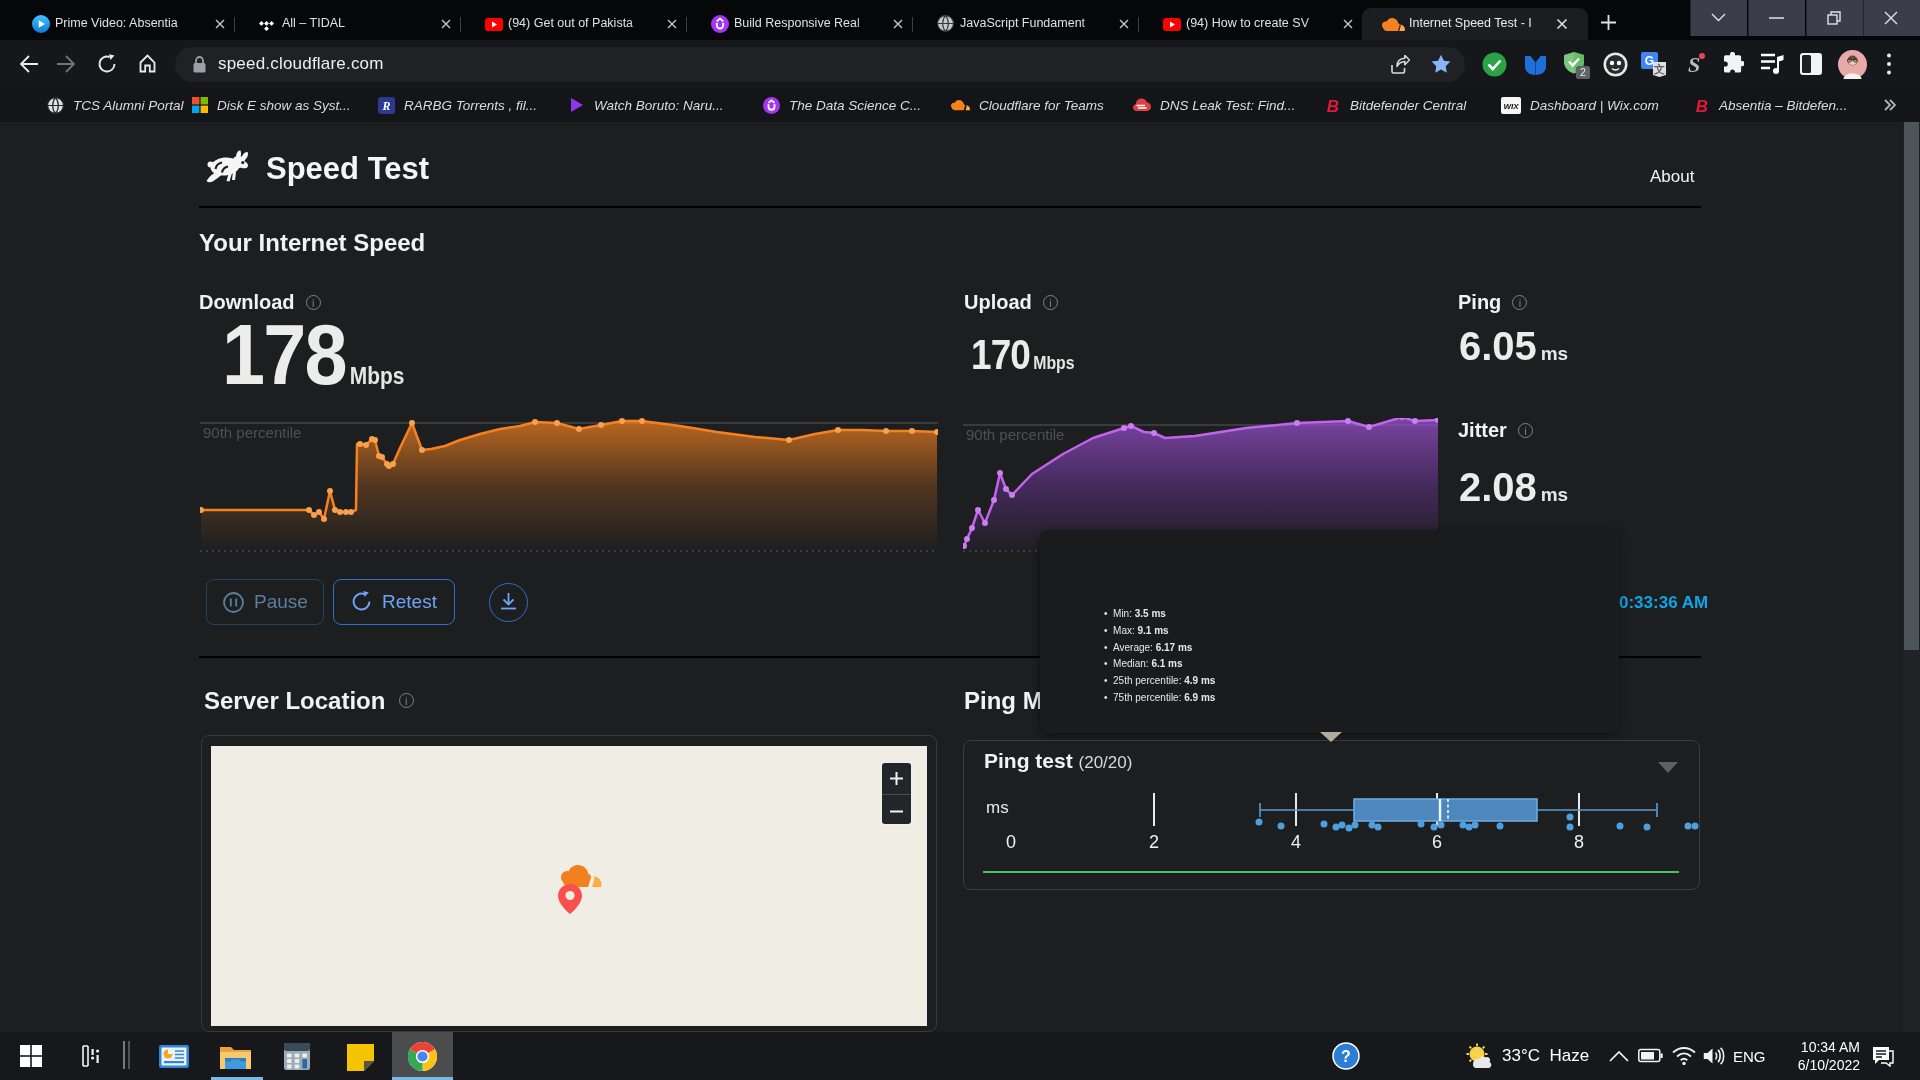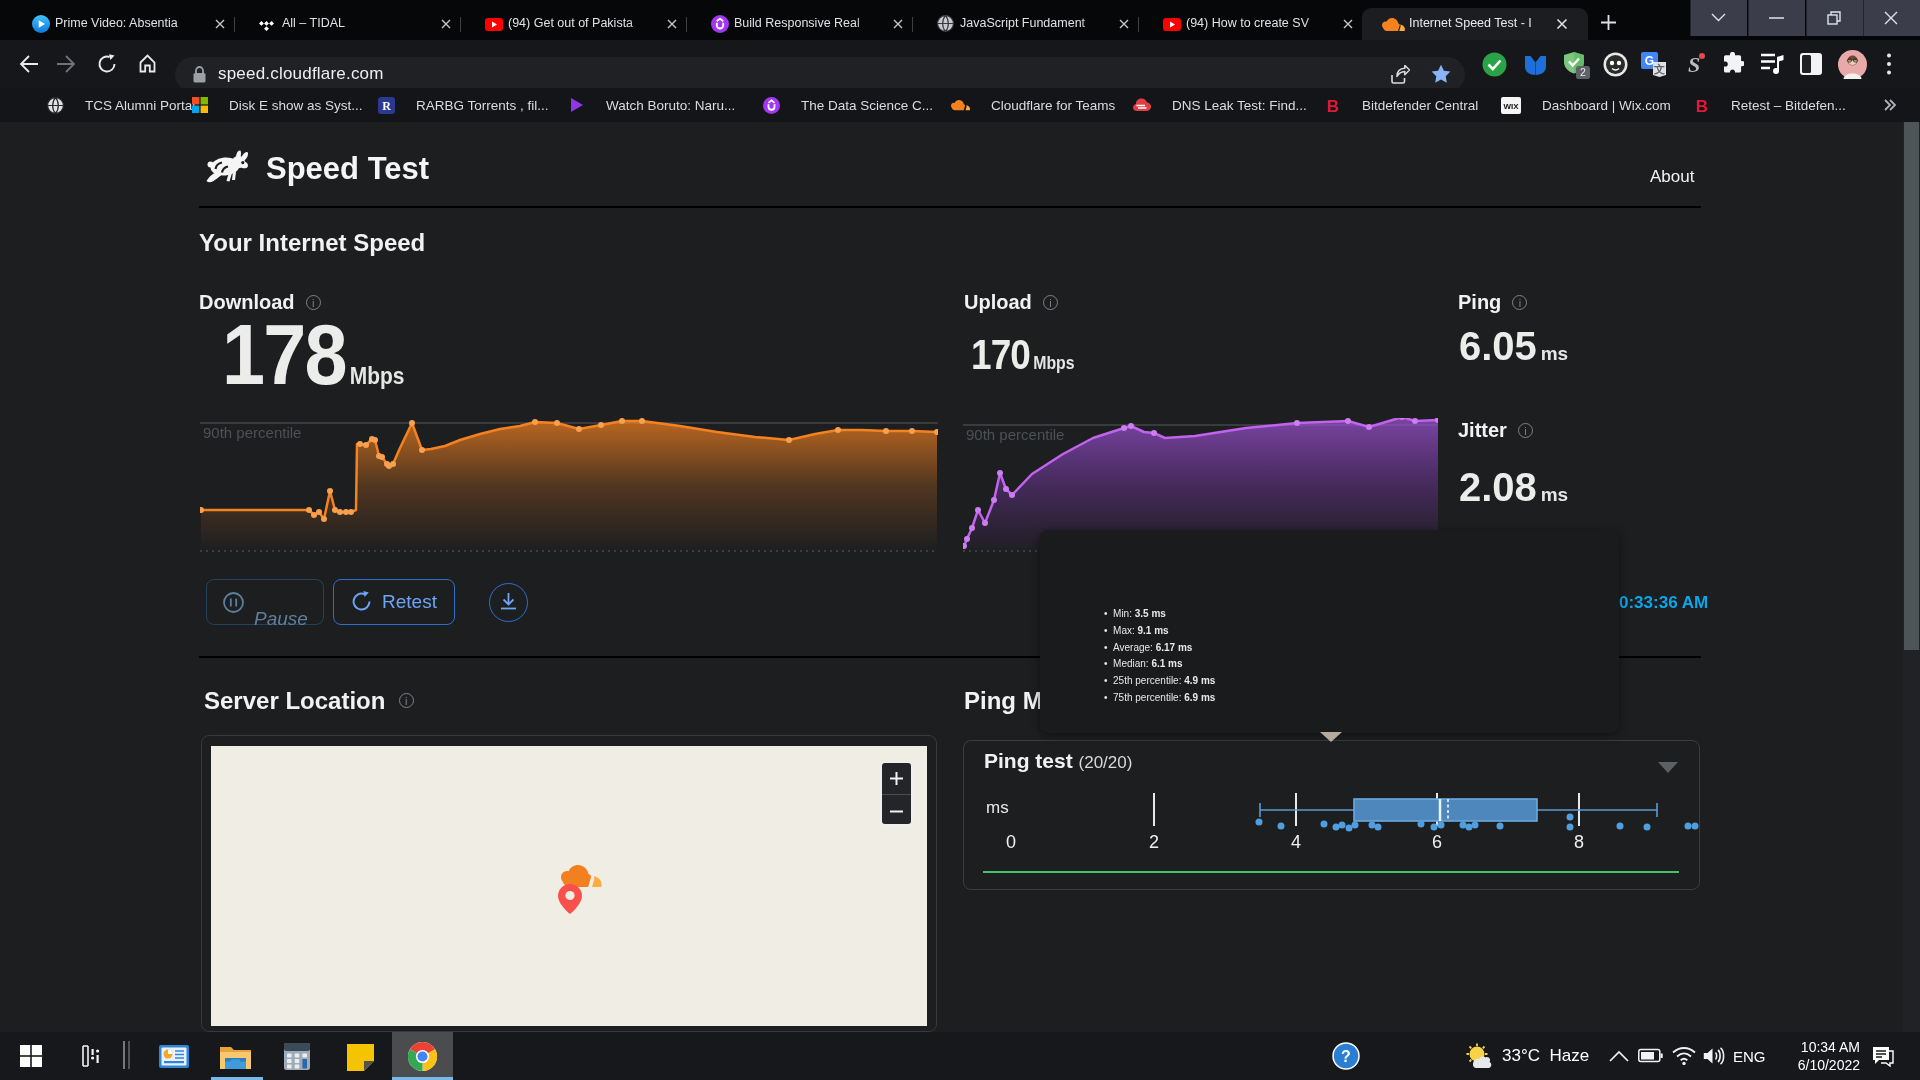--- a/index.html
+++ b/index.html
@@ -9,23 +9,23 @@
   #screen { position:relative; width:1920px; height:1080px; overflow:hidden; background:#1d1e20; }
   
   #tabbar { position:absolute; left:0; top:0; width:1920px; height:40px; background:#060709; }
   .tab { position:absolute; top:8px; height:32px; }
   .tab .tx { position:absolute; left:47px; top:8px; width:140px; font-size:12.5px; color:#dfe1e5; white-space:nowrap; overflow:hidden; }
   .tab .fade { position:absolute; right:28px; top:0; width:30px; height:32px; background:linear-gradient(90deg, rgba(6,7,9,0), #060709); }
   .tab .cl { position:absolute; right:8px; top:10px; width:12px; height:12px; }
   .tabsep { position:absolute; top:17px; width:1px; height:15px; background:#3c4043; }
   #activetab { left:1362px !important; width:226px; background:#1b1d21; border-radius:9px 9px 0 0; }
   #toolbar { position:absolute; left:0; top:40px; width:1920px; height:48px; background:#16171b; }
-  #omnibox { position:absolute; left:175px; top:57px; width:1290px; height:35px; border-radius:18px; background:#202124; }
+  #omnibox { position:absolute; left:175px; top:47px; width:1290px; height:35px; border-radius:18px; background:#202124; }
   #bookmarks { position:absolute; left:0; top:88px; width:1920px; height:34px; background:#141519; }
-  .bm { position:absolute; top:6px; height:22px; display:flex; align-items:center; gap:21px; color:#dadce0; font-size:13.5px; white-space:nowrap; }
+  .bm { position:absolute; top:6px; height:22px; display:flex; align-items:center; gap:9px; color:#dadce0; font-size:13.5px; white-space:nowrap;font-style:italic; }
   
   .winbtn { position:absolute; top:0; width:57px; height:36px; background:#3b3e4a; }
   
   #content { position:absolute; left:0; top:122px; width:1903px; height:910px; background:#1d1e20; }
   .h2 { position:absolute; font-size:24px; font-weight:bold; color:#f2f2f2; }
   .lbl { font-size:20px; font-weight:bold; color:#f2f2f2; }
   .info { display:inline-block; width:15px; height:15px; border:1.5px solid #7d8186; border-radius:50%; color:#7d8186; font-size:11px; text-align:center; line-height:15px; font-weight:normal; vertical-align:2px; }
   
   #taskbar { position:absolute; left:0; top:1032px; width:1920px; height:48px; background:#17181c; }
 </style>
@@ -331,21 +331,21 @@
       <svg width="20" height="17" viewBox="0 0 20 17">
           <rect width="20" height="17" rx="2" fill="#f5f5f5"></rect>
           <text x="10" y="12" font-size="8" font-weight="bold" fill="#111" text-anchor="middle" font-family="Liberation Sans">WIX</text>
         </svg>
       <span>Dashboard | Wix.com</span>
     </div>
     <div class="bm" style="left:1694px;">
       <svg width="16" height="17" viewBox="0 0 16 17">
           <text x="8" y="15" font-size="17" font-weight="bold" fill="#e31837" text-anchor="middle" font-family="Liberation Sans">B</text>
         </svg>
-      <span>Retest – Bitdefen...</span>
+      <span>Absentia – Bitdefen...</span>
     </div>
     <svg class="abs" style="left:1882px;top:9px" width="16" height="16" viewBox="0 0 16 16">
         <path d="M3,3 L8,8 L3,13 M8,3 L13,8 L8,13" fill="none" stroke="#aeb1b6" stroke-width="1.8"></path>
       </svg>
   </div>
   <div id="content">
 
     <svg class="abs" style="left:205px;top:28px" width="45" height="35" viewBox="0 0 45 35">
       <g fill="#f5f5f5">
         <ellipse cx="20" cy="16.5" rx="14.5" ry="9" transform="rotate(-6 20 16.5)"></ellipse>
@@ -459,21 +459,21 @@
     <div class="abs lbl" style="left:1458px;top:169px;">Ping &nbsp;<span class="info">i</span></div>
     <div class="abs" style="left:1459px;top:204px;font-size:40px;font-weight:bold;color:#ececea;line-height:1;">6.05<span style="font-size:19px;color:#e6e6e4;"> ms</span></div>
     <div class="abs lbl" style="left:1458px;top:297px;">Jitter &nbsp;<span class="info">i</span></div>
     <div class="abs" style="left:1459px;top:345px;font-size:40px;font-weight:bold;color:#ececea;line-height:1;">2.08<span style="font-size:19px;color:#e6e6e4;"> ms</span></div>
 
     <div class="abs" style="left:206px;top:457px;width:118px;height:46px;border:1.5px solid #24425c;border-radius:8px;color:#5d7f9e;font-size:19px;">
       <svg class="abs" style="left:16px;top:12px" width="21" height="21" viewBox="0 0 21 21">
           <circle cx="10.5" cy="10.5" r="9.5" fill="none" stroke="#5d7f9e" stroke-width="1.8"></circle>
           <path d="M7.8,6.5 L7.8,14.5 M13.2,6.5 L13.2,14.5" stroke="#5d7f9e" stroke-width="1.8"></path>
         </svg>
-      <span class="abs" style="left:47px;top:28px;font-style:italic;">Pause</span>
+      <span class="abs" style="left:47px;top:11px;">Pause</span>
     </div>
     <div class="abs" style="left:333px;top:457px;width:122px;height:46px;border:1.5px solid #2e6ecc;border-radius:8px;color:#6da4f5;font-size:19px;">
       <svg class="abs" style="left:17px;top:11px" width="21" height="21" viewBox="0 0 21 21">
           <path d="M18.5,10.5 A8,8 0 1 1 13.2,3" fill="none" stroke="#6da4f5" stroke-width="2"></path>
           <path d="M12.4,0 L17.8,1.6 L13.5,5.9 Z" fill="#6da4f5"></path>
         </svg>
       <span class="abs" style="left:48px;top:11px;">Retest</span>
     </div>
     <div class="abs" style="left:489px;top:461px;width:39px;height:39px;border:1.5px solid #2e6ecc;border-radius:50%;">
       <svg class="abs" style="left:10px;top:9px" width="17" height="19" viewBox="0 0 17 19">

